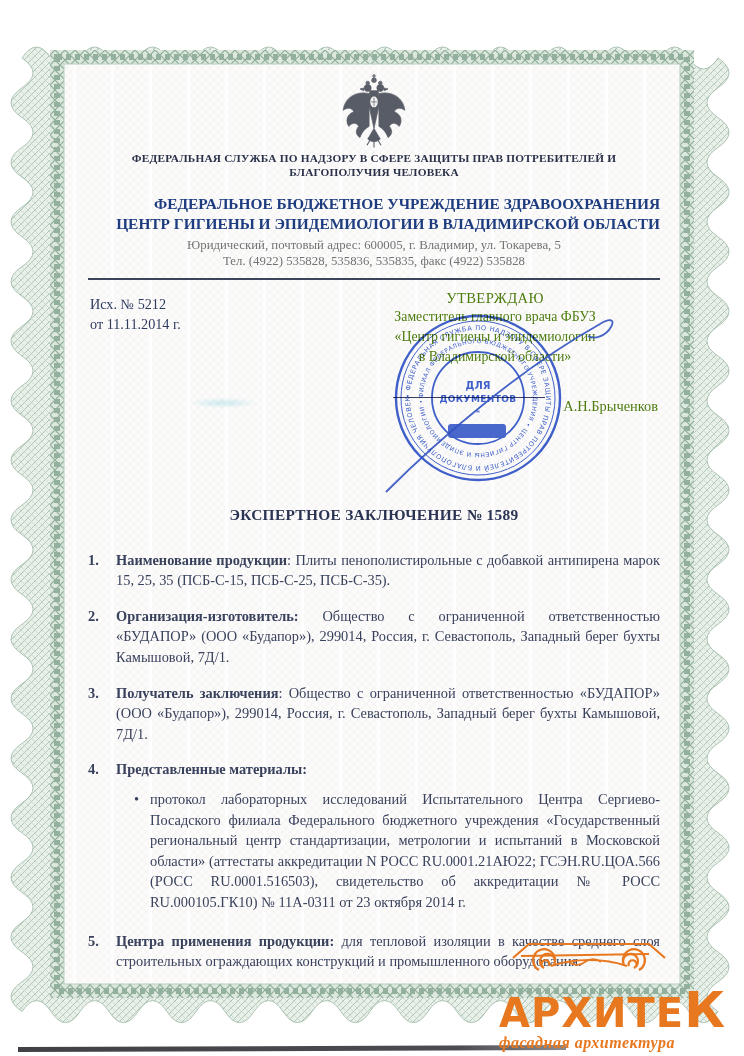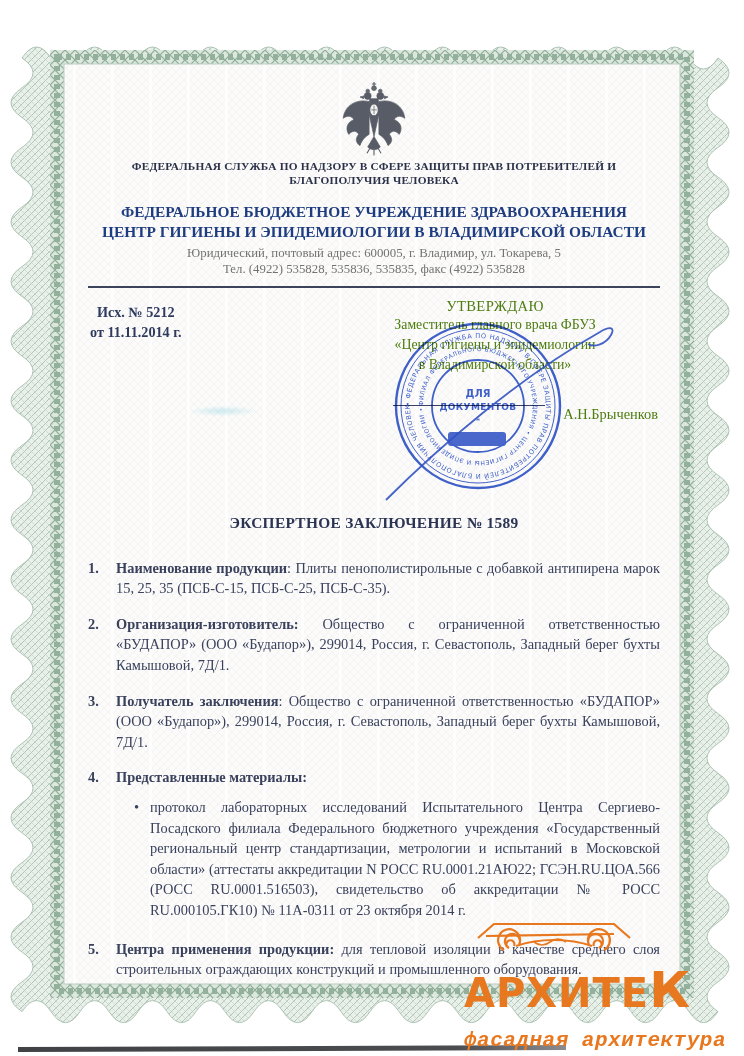--- a/index.html
+++ b/index.html
@@ -1,30 +1,30 @@
 <!DOCTYPE html>
 <html><head>
 <meta charset="utf-8">
 <style>
   html,body{margin:0;padding:0;background:#fff;}
   .page{position:relative;width:744px;height:1056px;background:#fff;overflow:hidden;
         font-family:"Liberation Serif", serif;color:#39415c;}
   .border-svg{position:absolute;left:0;top:0;z-index:0;}
-  .content{position:absolute;left:64px;top:72px;width:620px;height:920px;z-index:2;
+  .content{position:absolute;left:64px;top:64px;width:620px;height:920px;z-index:2;
            padding:0 24px;box-sizing:border-box;}
   .center{text-align:center;}
   .eagle-wrap{margin:8px auto 2px auto;width:70px;height:78px;}
   .federal-line{font-weight:bold;font-size:11.3px;color:#2a3148;letter-spacing:.2px;
                 margin-top:2px;line-height:1.2;}
-  .org-name{font-weight:bold;font-size:15.4px;color:#1e3c80;line-height:1.22;margin-top:16px;}
+  .org-name{font-weight:bold;font-size:15.4px;color:#1e3c80;line-height:1.22;margin-top:16px;text-align:right;}
   .addr{font-size:12.8px;color:#737373;line-height:1.25;margin-top:4px;}
   .head-rule{border:none;border-top:2px solid #3c445c;margin:8px 0 0 0;}
   .ref-area{position:relative;height:216px;}
-  .ref-block{position:absolute;left:2px;top:14px;font-weight:bold;font-size:14.2px;
-             color:#2e3a5e;line-height:1.45;text-align:center;}
+  .ref-block{position:absolute;left:2px;top:14px;font-weight:normal;font-size:14.2px;
+             color:#2e3a5e;line-height:1.45;}
   .approval{position:absolute;right:0;top:10px;width:330px;text-align:center;
             font-weight:normal;color:#4d7c0f;}
   .approval .t{font-size:14.6px;letter-spacing:.4px;}
   .approval .l{font-size:13.8px;line-height:1.48;}
   .approval .signer{margin-top:30px;text-align:right;font-size:14.4px;padding-right:2px;}
   .sig-line{position:absolute;left:305px;top:117px;width:152px;border-top:1.6px solid #37406b;}
   .stamp{position:absolute;left:304px;top:32px;mix-blend-mode:multiply;opacity:.92;}
   .pen{position:absolute;left:290px;top:30px;pointer-events:none;}
   .smudge{position:absolute;left:100px;top:118px;width:70px;height:10px;border-radius:50%;
           background:radial-gradient(ellipse, rgba(110,200,215,.35), rgba(110,200,215,0) 70%);
@@ -35,22 +35,22 @@
   .item .body{flex:1;text-align:justify;}
   .item .label{font-weight:bold;}
   .item ul{margin:9px 0 0 0;padding:0 0 0 18px;list-style:none;}
   .item li{position:relative;padding-left:16px;text-align:justify;margin-top:6px;}
   .item li::before{content:"•";position:absolute;left:0;top:0;}
   .watermark{position:absolute;right:18px;bottom:4px;z-index:5;text-align:left;
              font-family:"DejaVu Sans", sans-serif;color:#e8781f;}
   .brand-line{line-height:.9;font-weight:800;letter-spacing:1px;}
   .brand-head{font-size:40px;}
   .brand-tail{font-size:50px;}
-  .tagline{font-family:Liberation Mono, monospace;font-style:italic;font-weight:bold;
-           font-size:21px;letter-spacing:.5px;margin-top:16px;}
+  .tagline{font-family:Liberation Serif, serif;font-style:italic;font-weight:bold;
+           font-size:16px;letter-spacing:.5px;margin-top:1px;}
   .scan-edge{position:absolute;left:18px;top:1046px;width:548px;height:5px;
              background:linear-gradient(90deg,#404246 0%,#4a4c50 80%,#8a8c90 100%);
              transform:rotate(-.2deg);z-index:4;}
 </style>
 </head>
 <body>
 
 <div class="page">
 
   <svg class="border-svg" width="744" height="1056" viewBox="0 0 744 1056">

